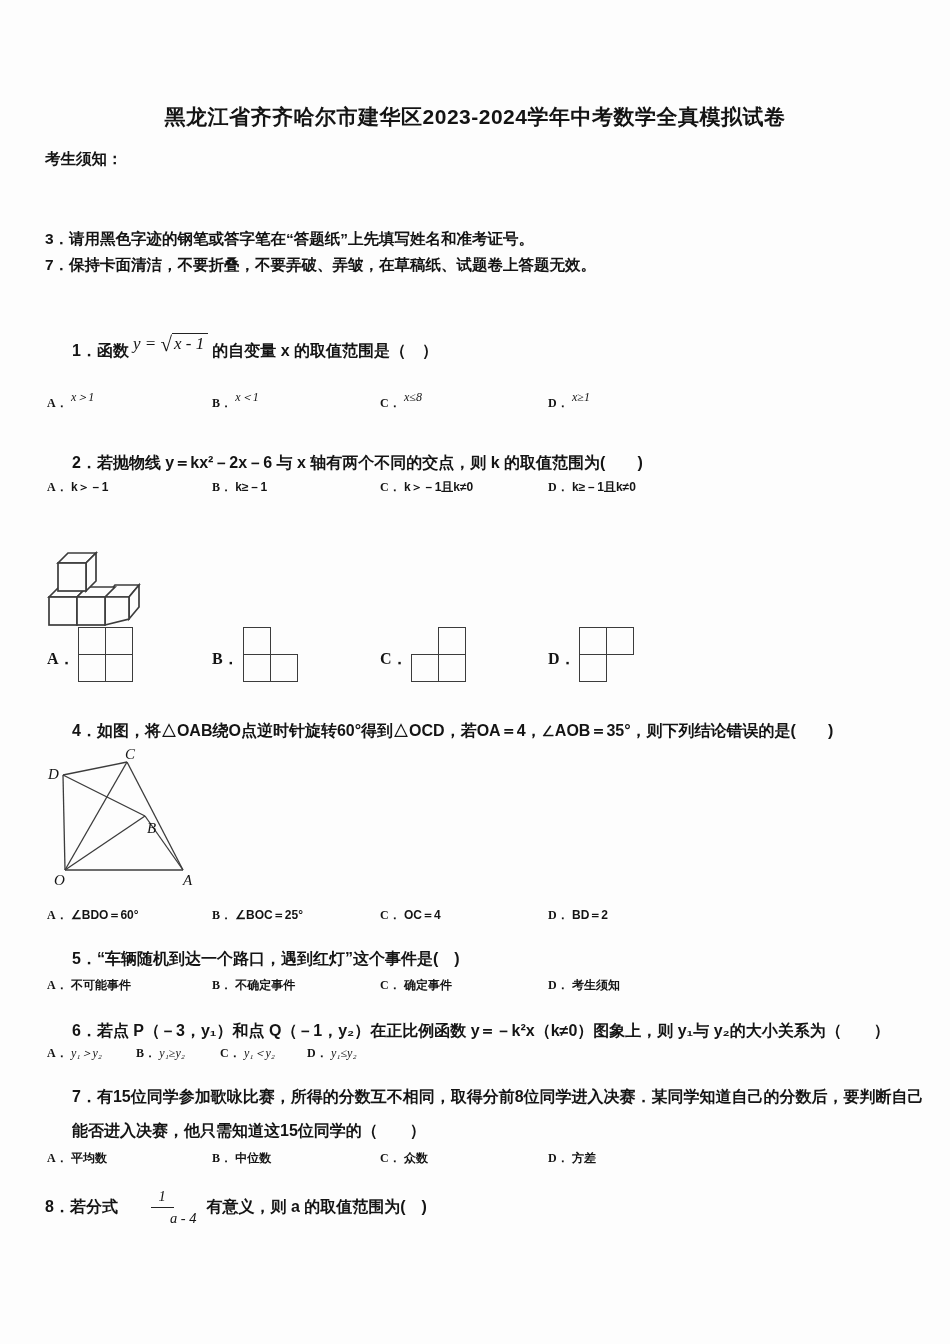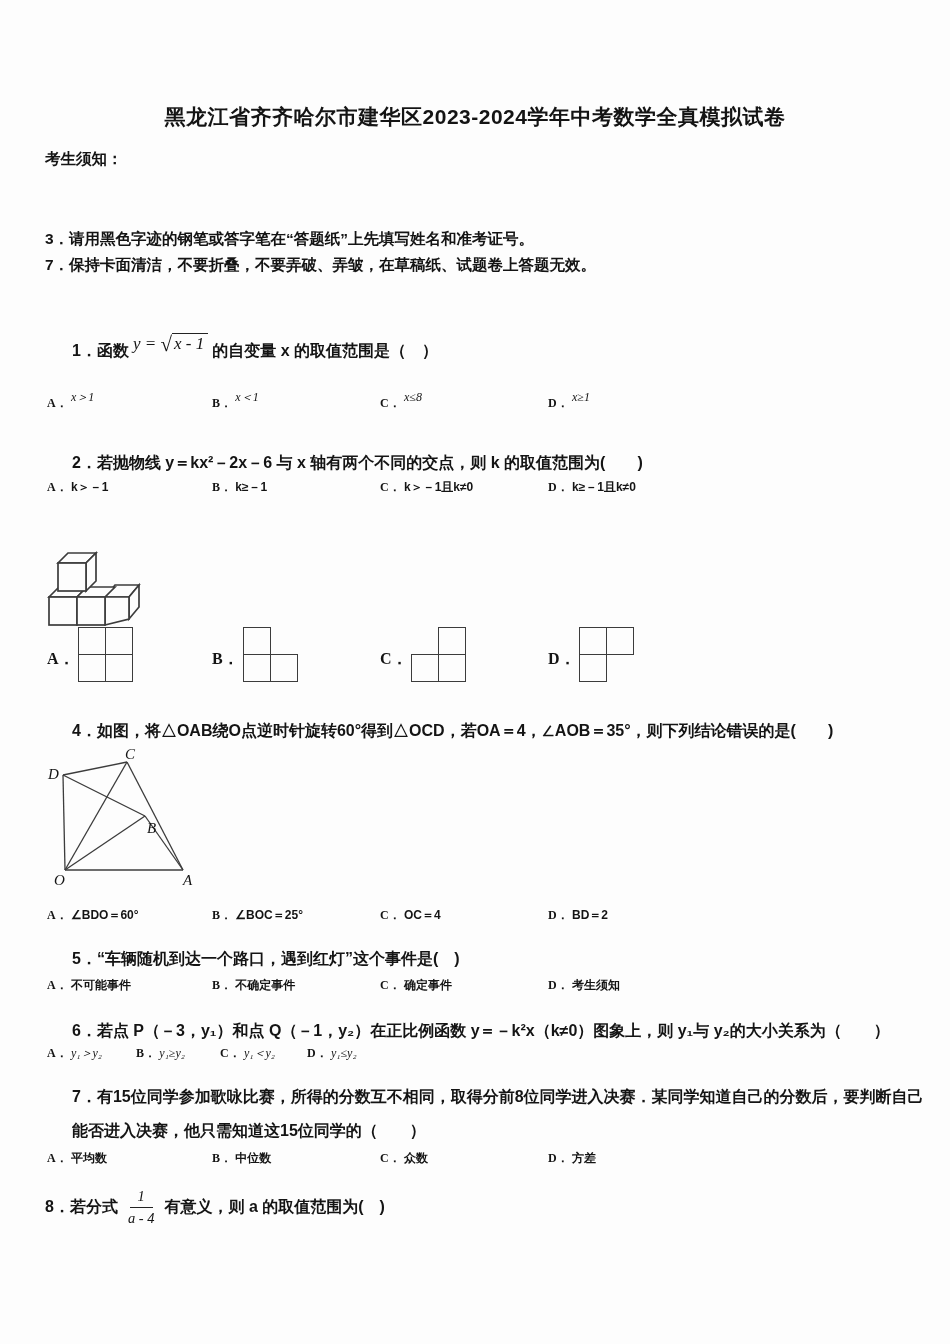--- a/index.html
+++ b/index.html
@@ -62,21 +62,21 @@
   
   .q8row{left:45px;width:864px;height:48px;display:flex;align-items:center;
     font-size:16px;font-weight:600;}
   .frac{
     display:inline-flex;flex-direction:column;align-items:center;
     font-family:"Liberation Serif",serif;font-style:italic;
     font-size:14.5px;font-weight:500;line-height:19px;
     margin:0 8px;
   }
   .frac .num{border-bottom:1.5px solid #222;padding:0 8px 1px;}
-  .frac .den{padding:1px 2px 0;}
+  .frac .den{padding:1px 2px 0;margin-left:42px;}
   
   .shape{position:absolute;width:57px;height:57px;}
   .shape .cell{
     position:absolute;width:28px;height:28px;
     border:1.6px solid #3c3c3c;background:#fdfdfd;box-sizing:border-box;
   }
   .shape-lbl{
     position:absolute;font-size:16px;font-weight:700;
     font-family:"Liberation Serif",serif;
   }

